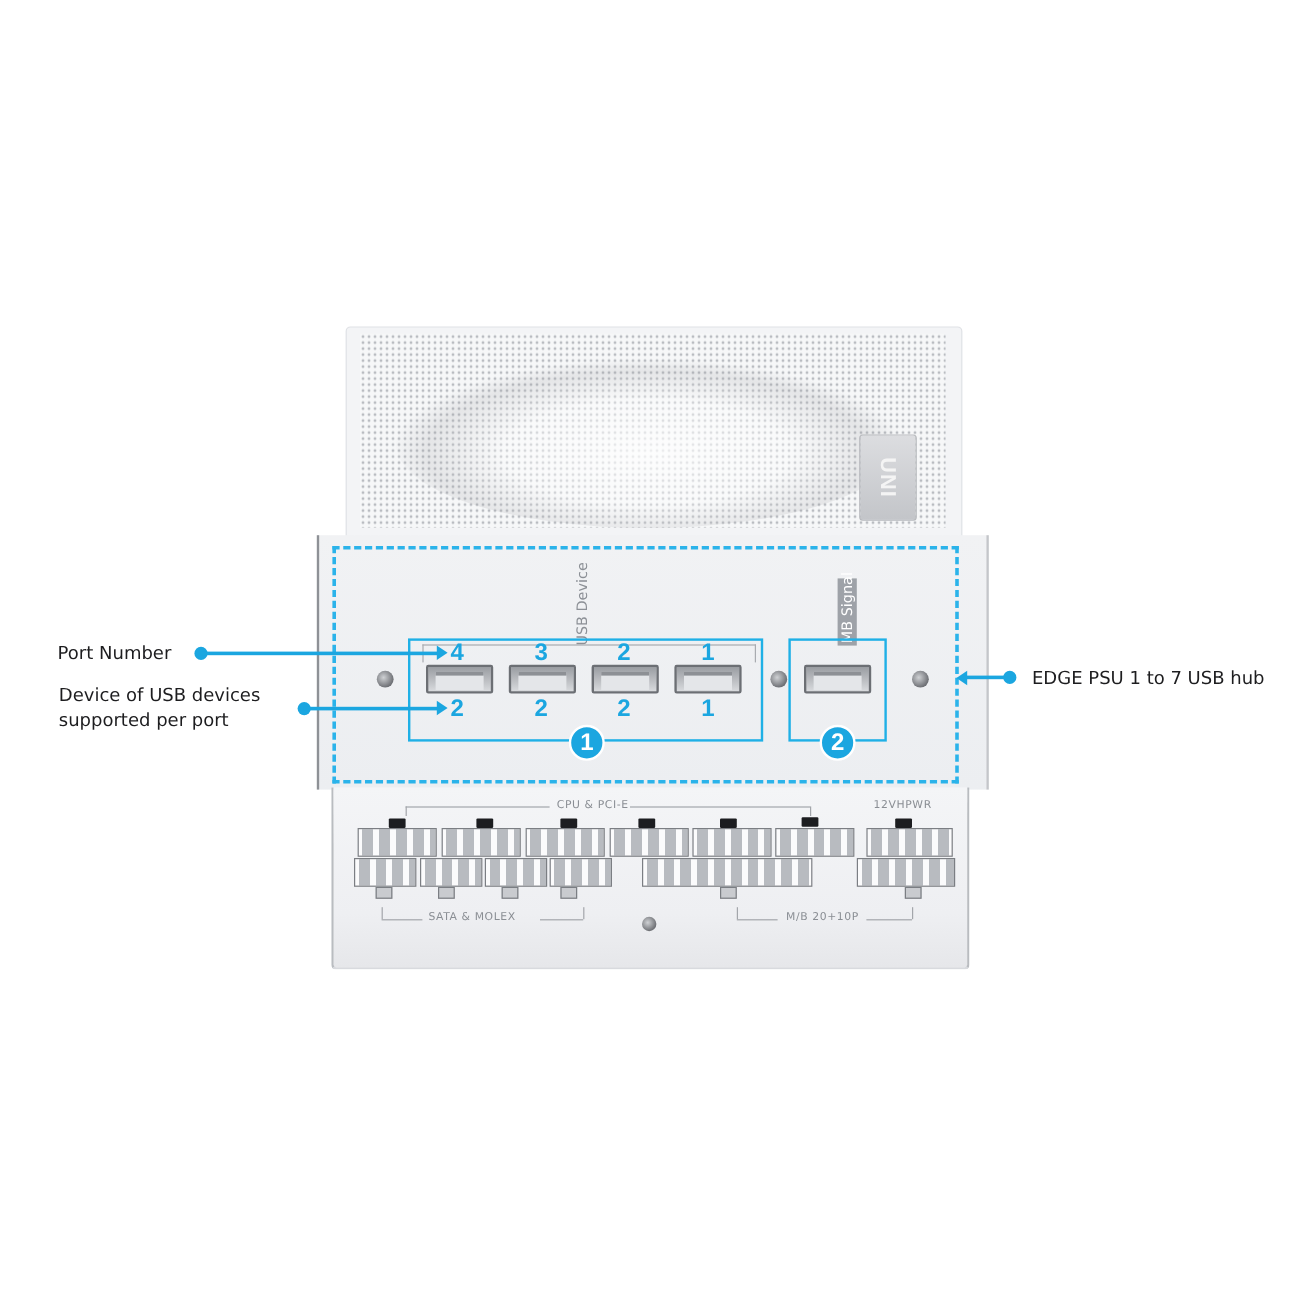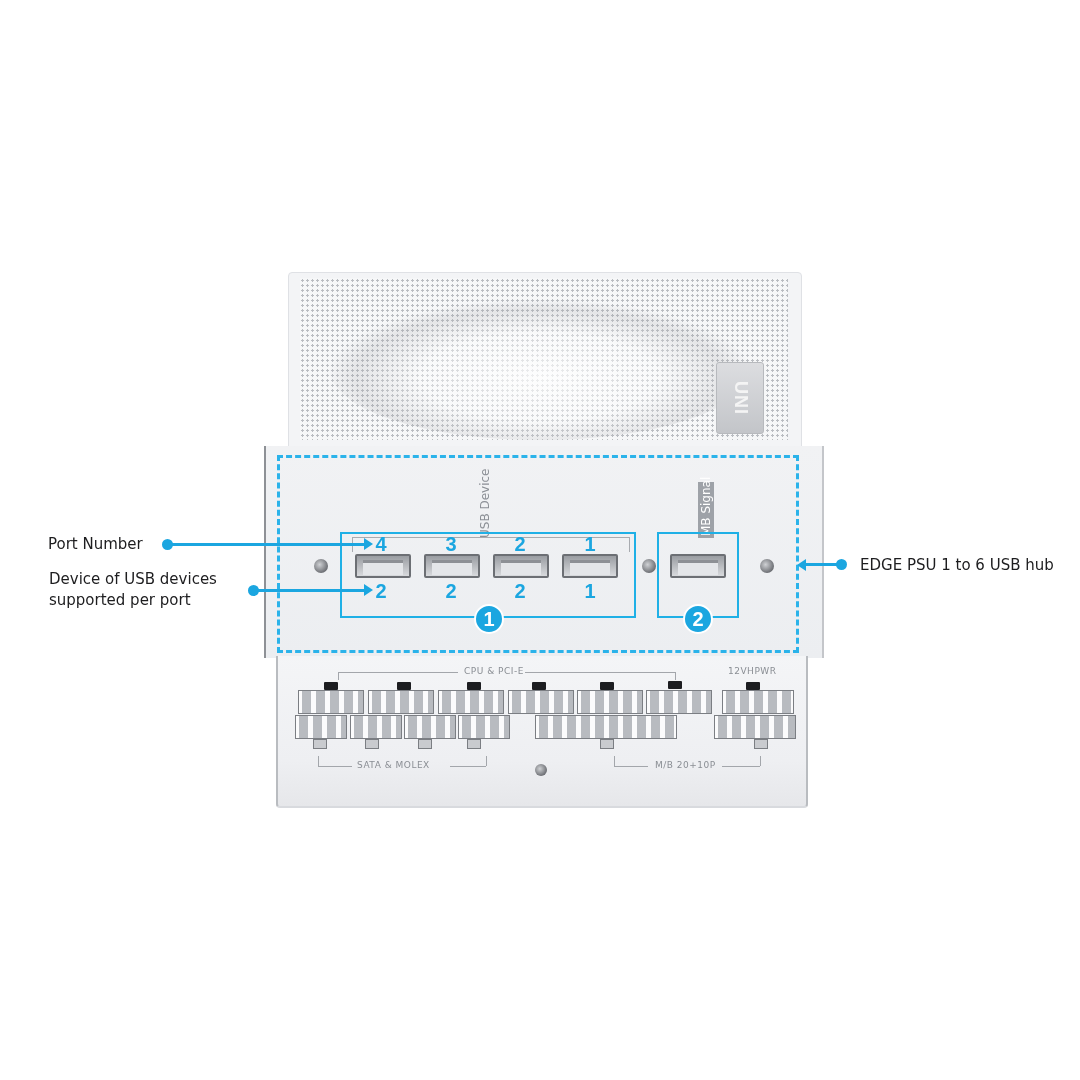--- a/index.html
+++ b/index.html
@@ -156,13 +156,13 @@
 
 <div class="abs callout-text" style="left:49px;top:569px;">Device of USB devices</div>
 <div class="abs callout-text" style="left:49px;top:590px;">supported per port</div>
 <div class="abs dot" style="left:248px;top:585px;"></div>
 <div class="abs cline" style="left:253px;top:589px;width:114px;"></div>
 <div class="abs arrow-r" style="left:364px;top:584px;"></div>
 
 <div class="abs arrow-l" style="left:797px;top:559px;"></div>
 <div class="abs cline" style="left:805px;top:563px;width:36px;"></div>
 <div class="abs dot" style="left:836px;top:559px;"></div>
-<div class="abs callout-text" style="left:860px;top:555px;">EDGE PSU 1 to 6 USB hub</div>
+<div class="abs callout-text" style="left:860px;top:555px;">EDGE PSU 1 to 7 USB hub</div>
 
 </body></html>

